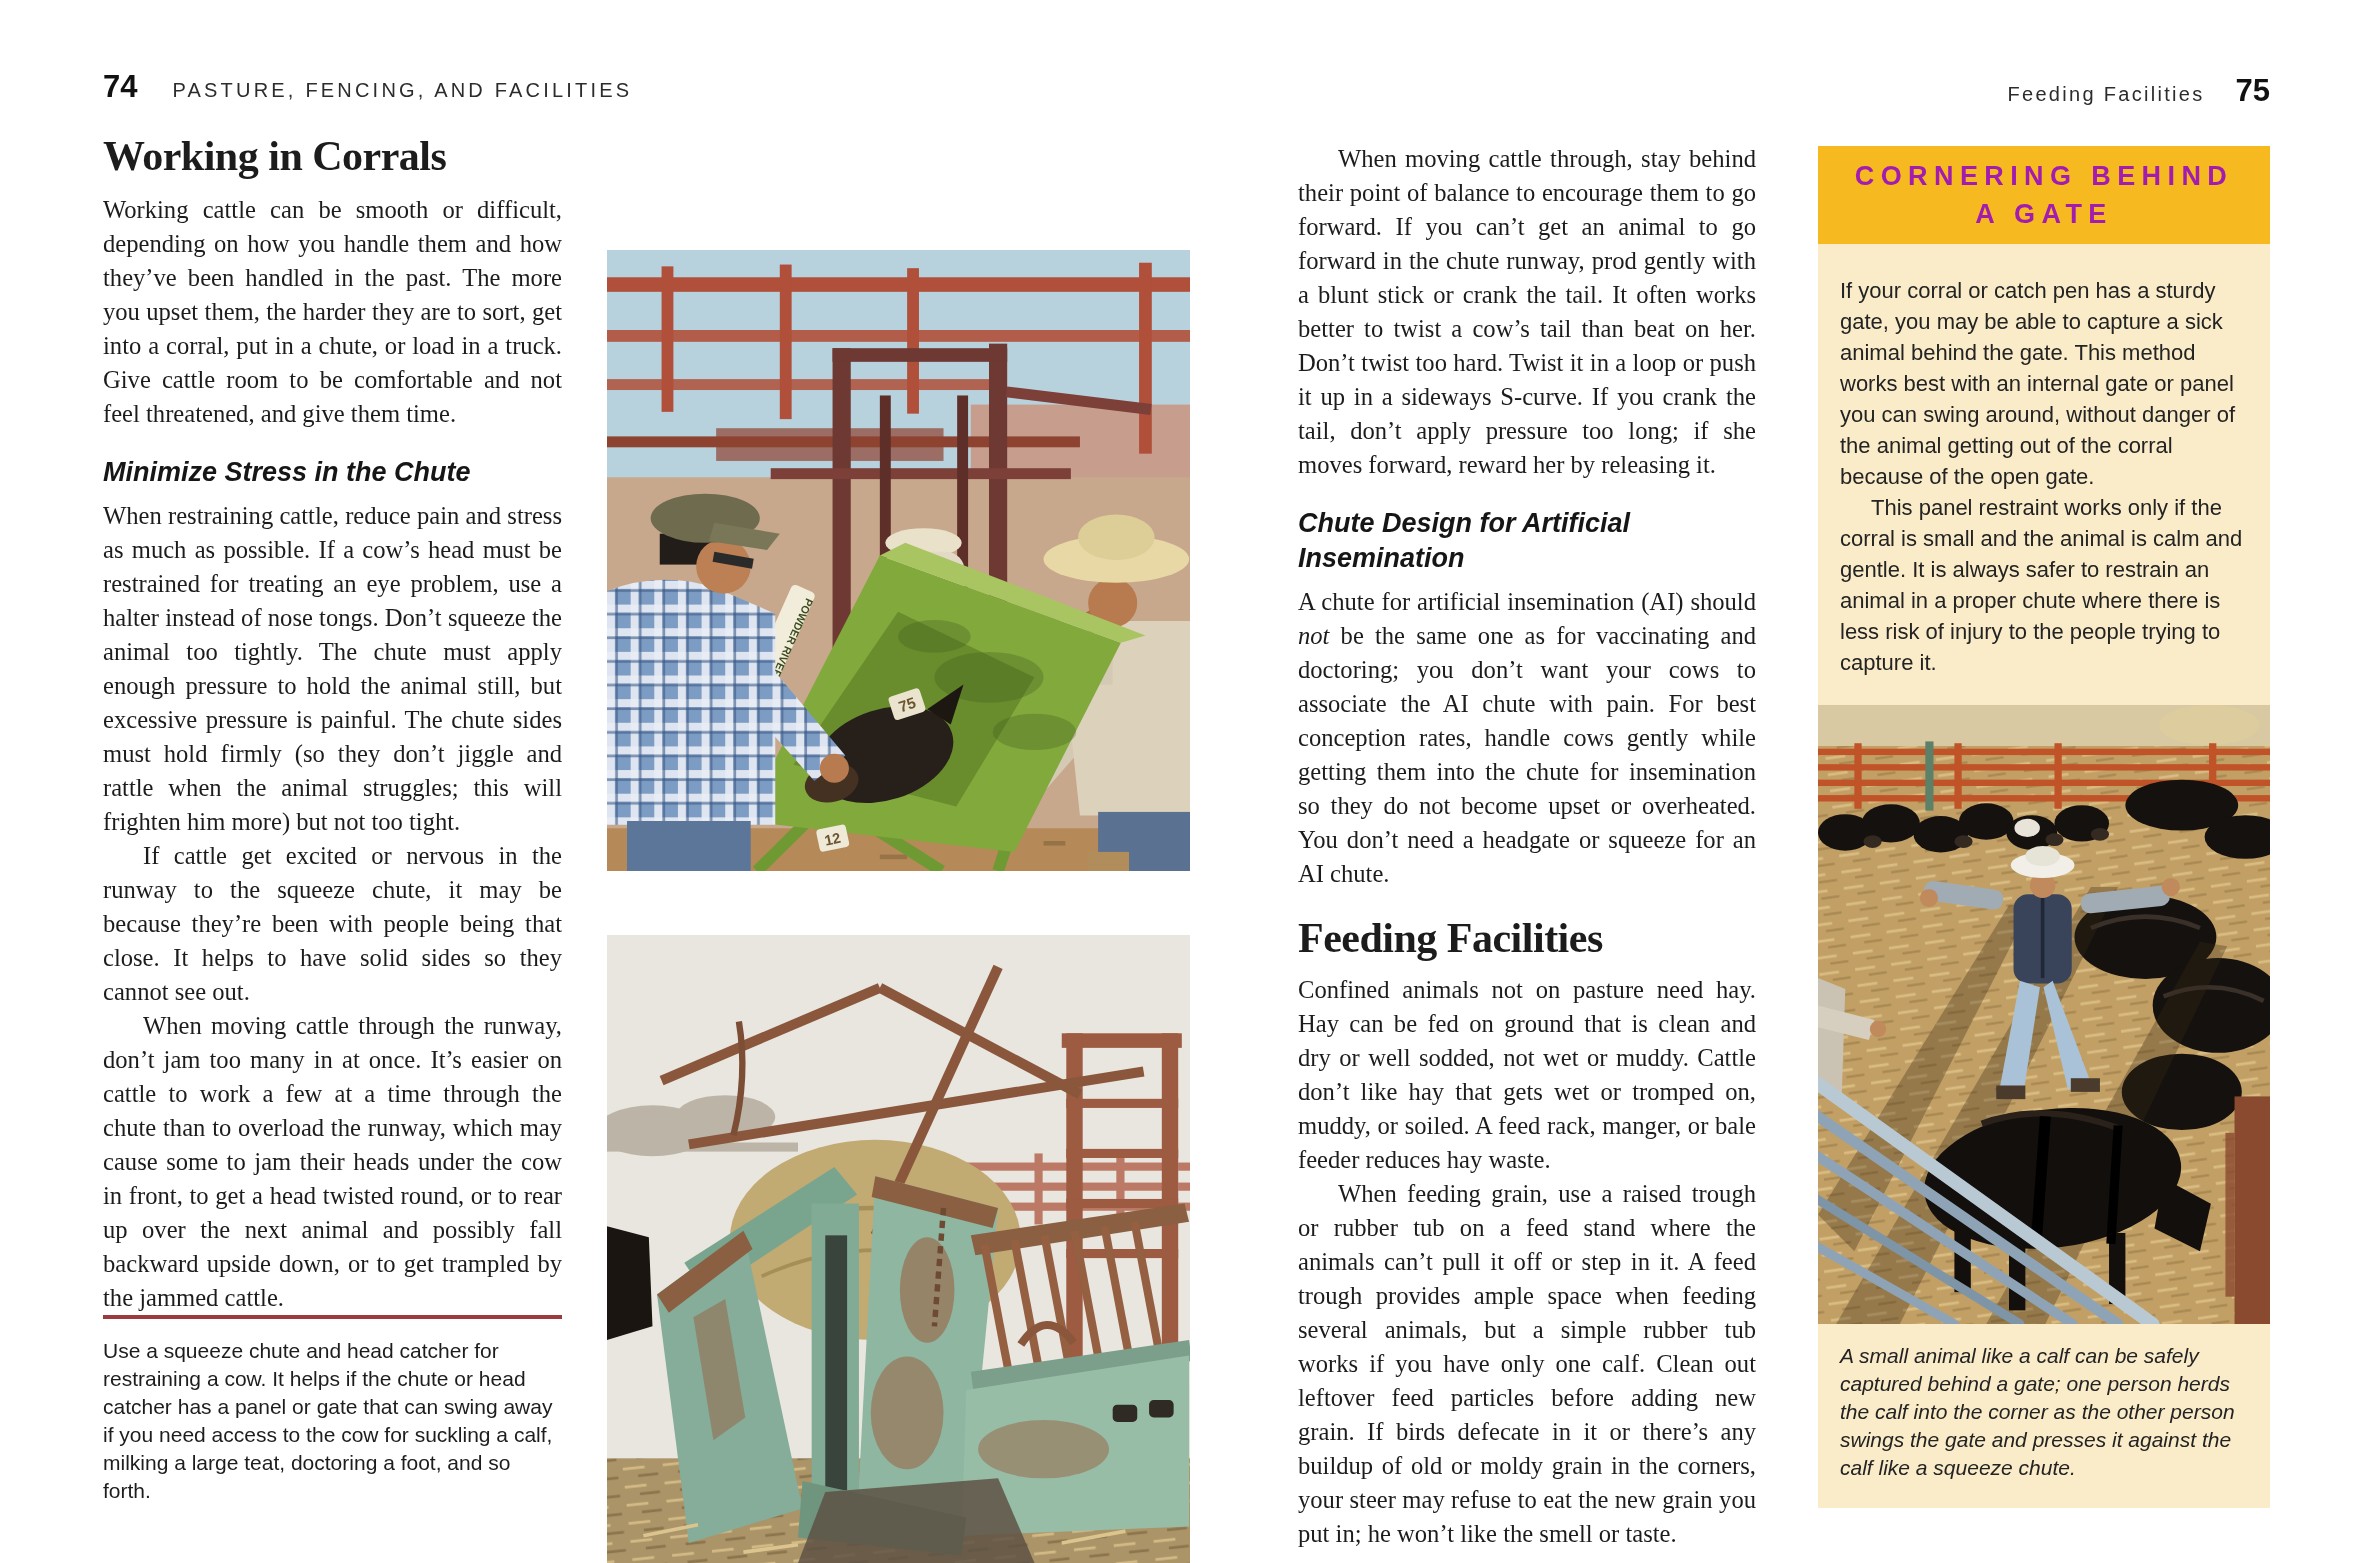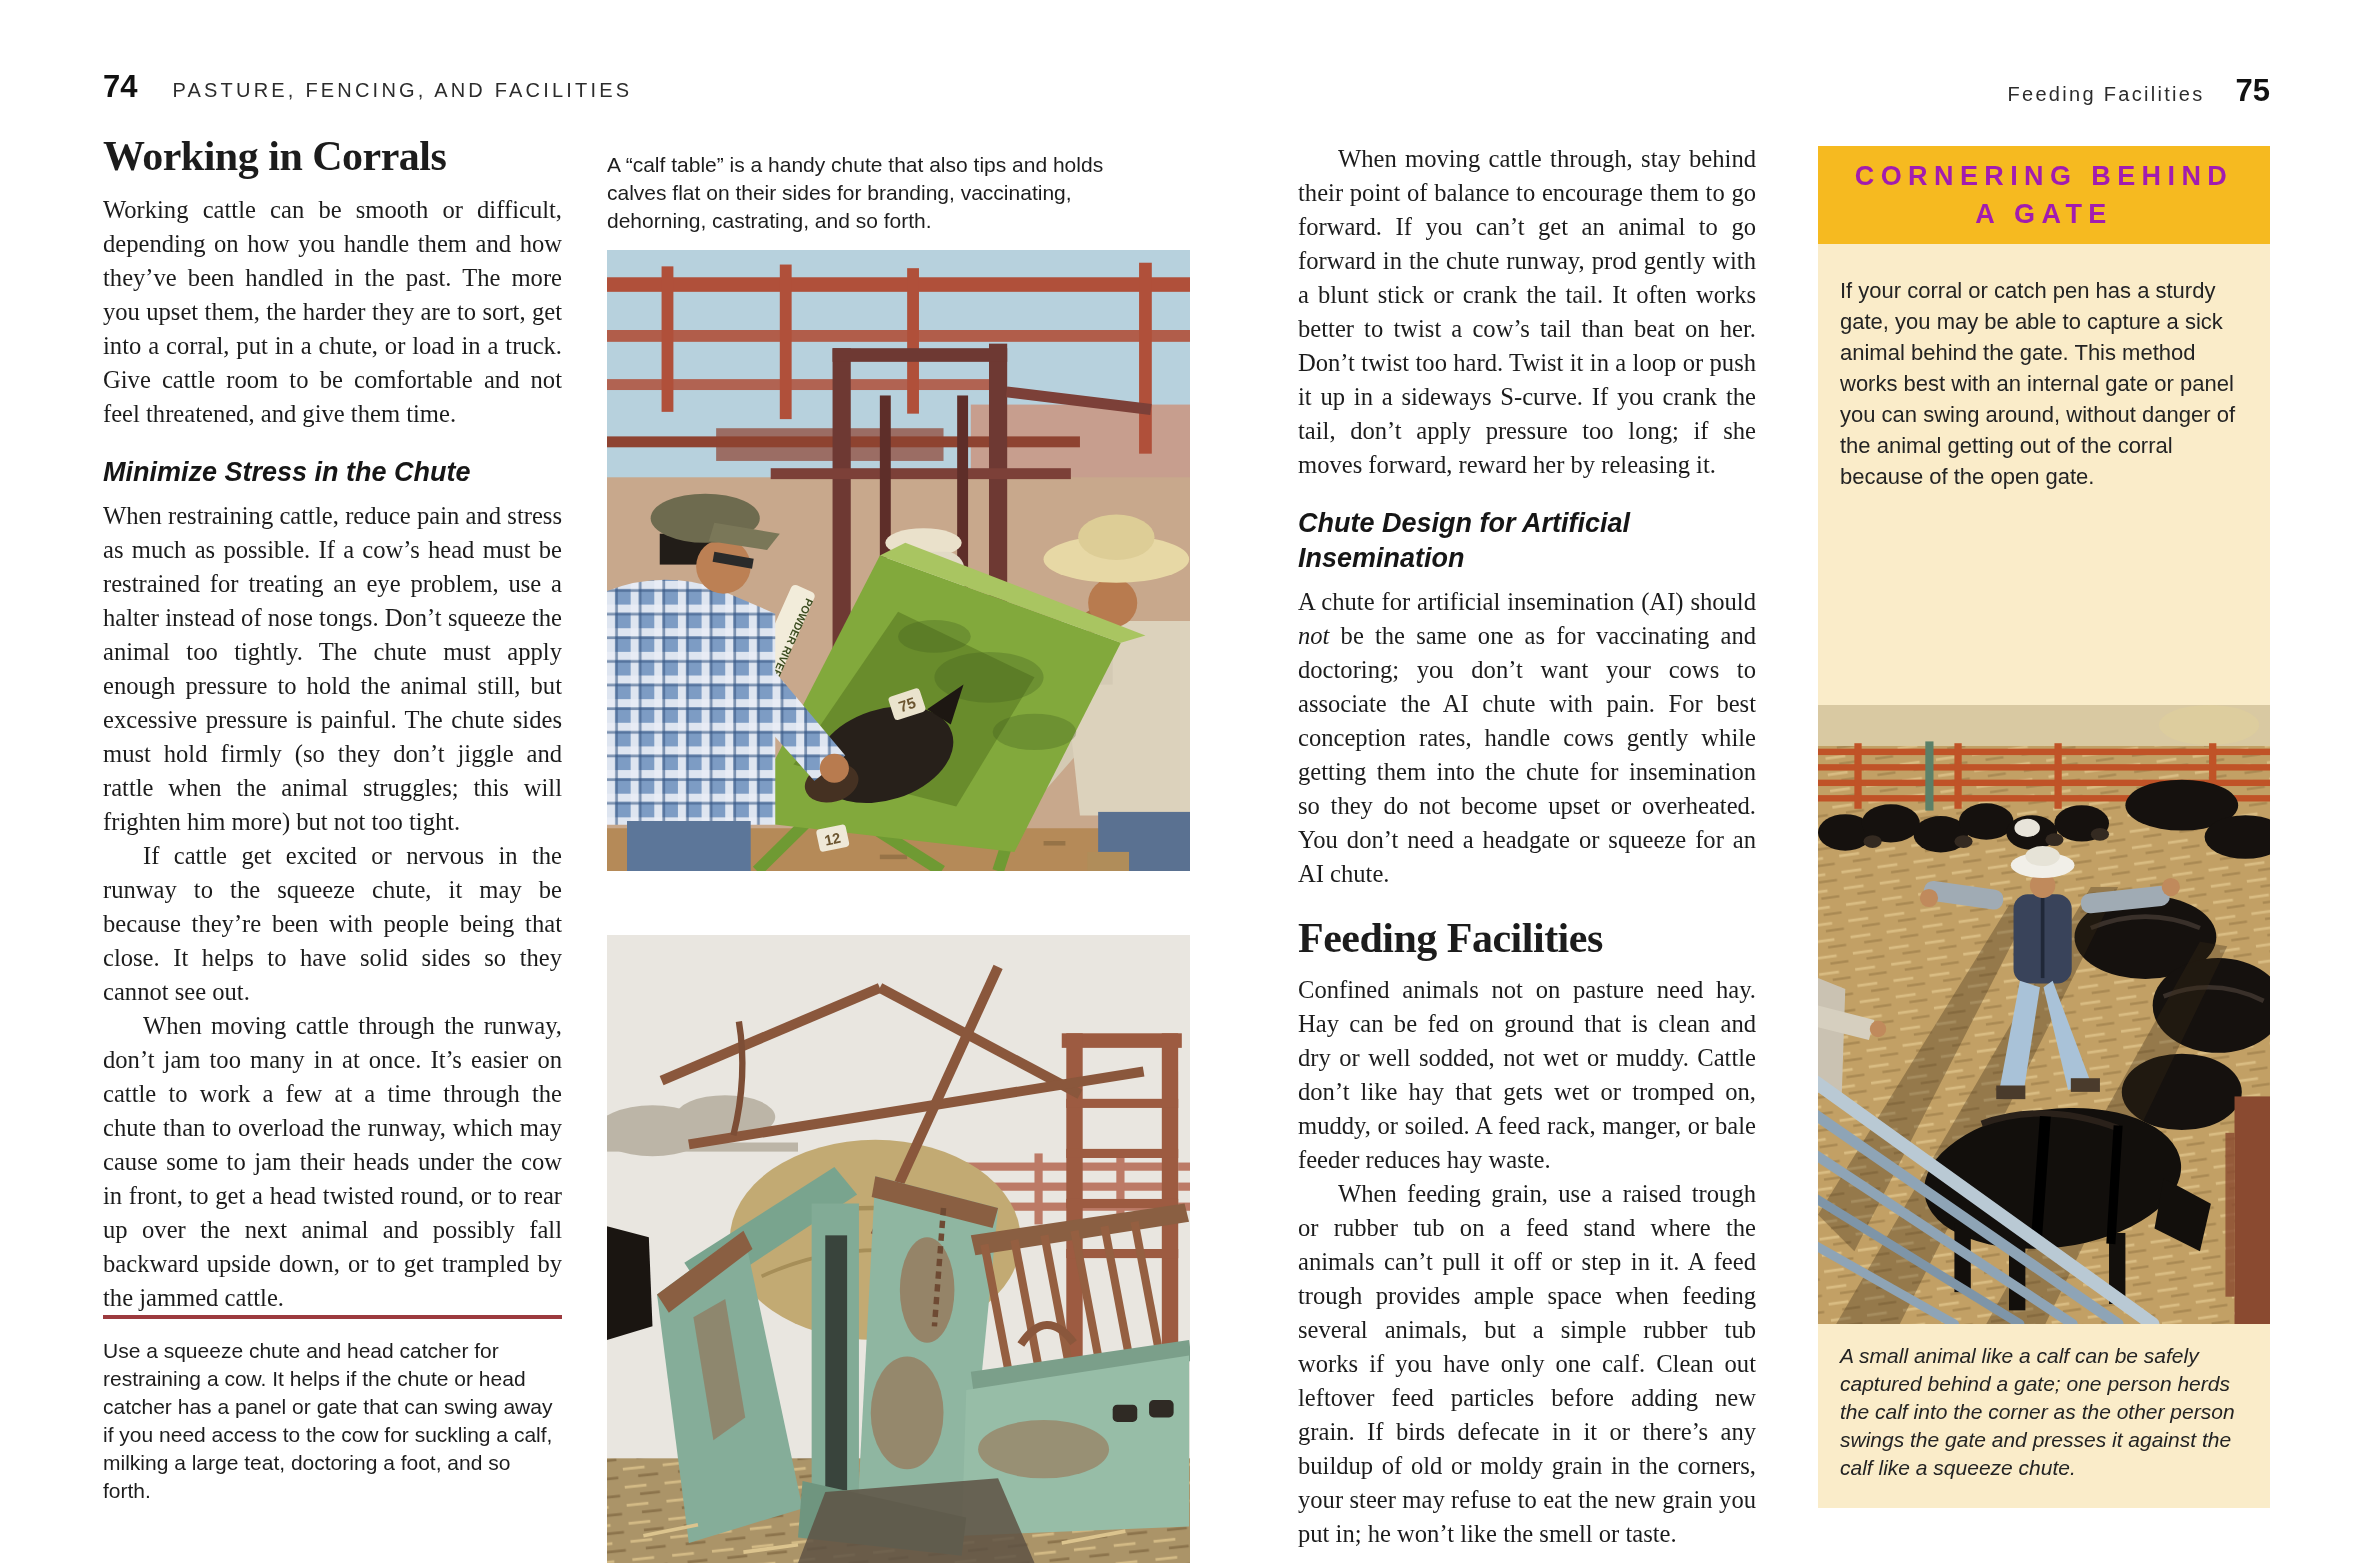--- a/index.html
+++ b/index.html
@@ -73,21 +73,20 @@
     <p>When restraining cattle, reduce pain and stress as much as possible. If a cow’s head must be restrained for treating an eye problem, use a halter instead of nose tongs. Don’t squeeze the animal too tightly. The chute must apply enough pressure to hold the animal still, but excessive pressure is painful. The chute sides must hold firmly (so they don’t jiggle and rattle when the animal struggles; this will frighten him more) but not too tight.</p>
     <p class="indent">If cattle get excited or nervous in the runway to the squeeze chute, it may be because they’re been with people being that close. It helps to have solid sides so they cannot see out.</p>
     <p class="indent">When moving cattle through the runway, don’t jam too many in at once. It’s easier on cattle to work a few at a time through the chute than to overload the runway, which may cause some to jam their heads under the cow in front, to get a head twisted round, or to rear up over the next animal and possibly fall backward upside down, or to get trampled by the jammed cattle.</p>
   </div>
 
   <div class="caption-left">
     <div class="caption-rule"></div>
     <div class="caption">Use a squeeze chute and head catcher for restraining a cow. It helps if the chute or head catcher has a panel or gate that can swing away if you need access to the cow for suckling a calf, milking a large teat, doctoring a foot, and so forth.</div>
   </div>
 
-  <div class="caption-mid caption">A “calf table” is a handy chute that also tips and holds calves flat on their sides for branding, vaccinating, dehorning, castrating, and so forth.</div>
 
   <div class="photo photo1">
     <svg viewBox="0 0 641 683" preserveAspectRatio="none">
       <defs>
         <pattern id="plaid" width="26" height="26" patternUnits="userSpaceOnUse">
           <rect width="26" height="26" fill="#7d9cc4"></rect>
           <rect width="26" height="9" fill="#e9eef5" opacity="0.9"></rect>
           <rect width="9" height="26" fill="#e9eef5" opacity="0.9"></rect>
           <rect y="9" width="26" height="3" fill="#3c5a86" opacity="0.6"></rect>
           <rect x="9" width="3" height="26" fill="#3c5a86" opacity="0.6"></rect>
@@ -278,20 +277,21 @@
     <p class="indent">When feeding grain, use a raised trough or rubber tub on a feed stand where the animals can’t pull it off or step in it. A feed trough provides ample space when feeding several animals, but a simple rubber tub works if you have only one calf. Clean out leftover feed particles before adding new grain. If birds defecate in it or there’s any buildup of old or moldy grain in the corners, your steer may refuse to eat the new grain you put in; he won’t like the smell or taste.</p>
   </div>
 
   <div class="sidebar">
     <div class="sb-header">
       <span>CORNERING BEHIND</span>
       <span>A GATE</span>
     </div>
     <div class="sb-text">
       <p>If your corral or catch pen has a sturdy gate, you may be able to capture a sick animal behind the gate. This method works best with an internal gate or panel you can swing around, without danger of the animal getting out of the corral because of the open gate.</p>
+      <p class="sb-indent">This panel restraint works only if the corral is small and the animal is calm and gentle. It is always safer to restrain an animal in a proper chute where there is less risk of injury to the people trying to capture it.</p>
     </div>
     <div class="sb-photo">
       <svg viewBox="0 0 497 680" preserveAspectRatio="none">
         <defs>
           <pattern id="straw3" width="40" height="18" patternUnits="userSpaceOnUse" patternTransform="rotate(-8)">
             <rect width="40" height="18" fill="#c2a065"></rect>
             <rect width="22" height="3" y="4" fill="#d9bc82"></rect>
             <rect x="14" y="12" width="20" height="2.5" fill="#a88852"></rect>
           </pattern>
         </defs>

